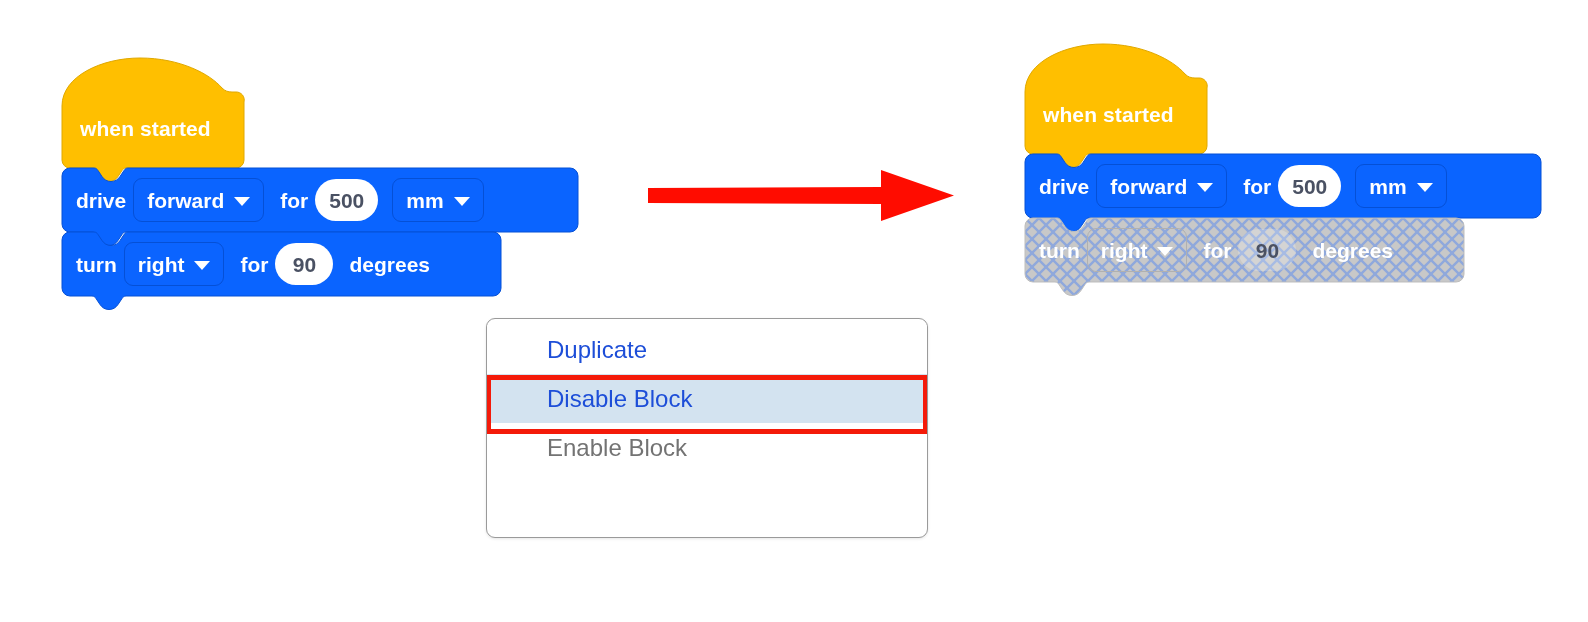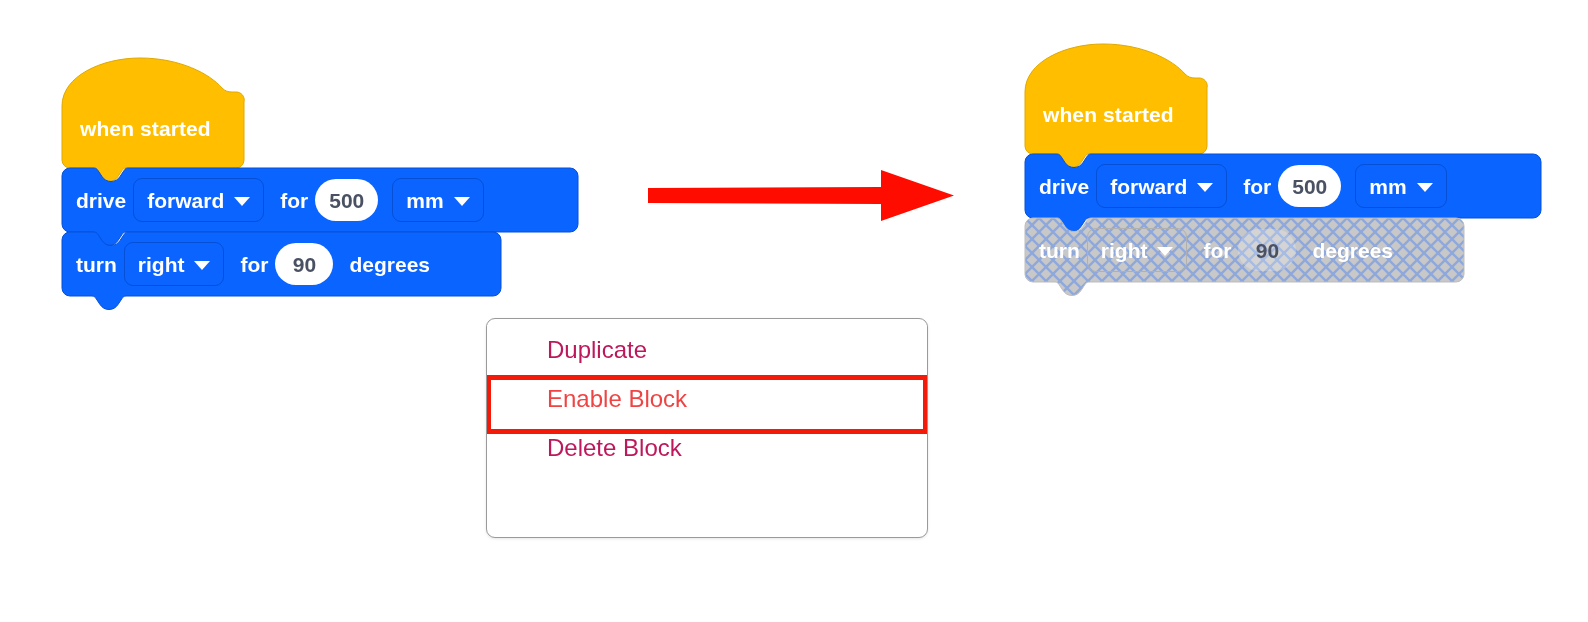--- a/index.html
+++ b/index.html
@@ -75,28 +75,28 @@
     background:#ffffff;
     border:1px solid #9a9a9a;
     border-radius:9px;
     box-sizing:border-box;
     box-shadow:0 1px 3px rgba(0,0,0,.10);
     overflow:hidden;
   }
   .mi{
     height:49px;display:flex;align-items:center;
     padding-left:60px;
-    font-size:24px;color:#be185d;
+    font-size:24px;color:#1d4ed8;
     background:#ffffff;
     box-sizing:border-box;
     white-space:nowrap;
   }
   .mi.first{margin-top:6px;}
   .mi.sel{background:#d3e3f0;}
-  .mi.dis{color:#ef4444;}
+  .mi.dis{color:#737373;}
   .mi-wrap{position:relative;}
   .sel-outline{
     position:absolute;left:-1px;right:-1px;
     border:5px solid #f41a09;
     box-sizing:border-box;
     pointer-events:none;
   }
 </style>
 </head>
 <body>
@@ -206,23 +206,23 @@
           <span class="tok sp-l">degrees</span>
         </div>
       </div>
     </div>
 
   <div class="menu" id="context-menu" style="left:448px;top:318px;width:442px;height:220px;">
       <div class="mi-wrap">
         <div class="mi first">
           <span>Duplicate</span>
         </div>
+        <div class="mi sel">
+          <span>Disable Block</span>
+        </div>
         <div class="mi dis">
           <span>Enable Block</span>
         </div>
-        <div class="mi">
-          <span>Delete Block</span>
-        </div>
         <div class="sel-outline" style="top: 50px; height: 59px;"></div>
       </div>
     </div>
 
 </div>
 
 </body></html>

